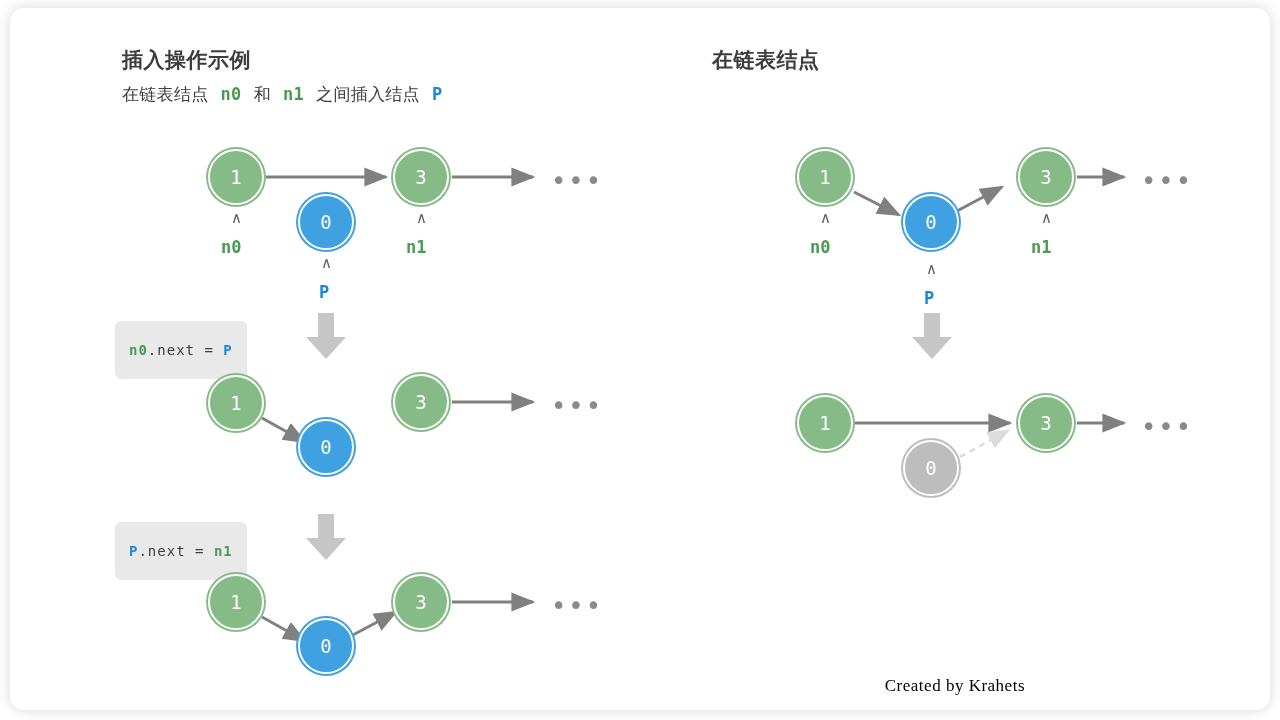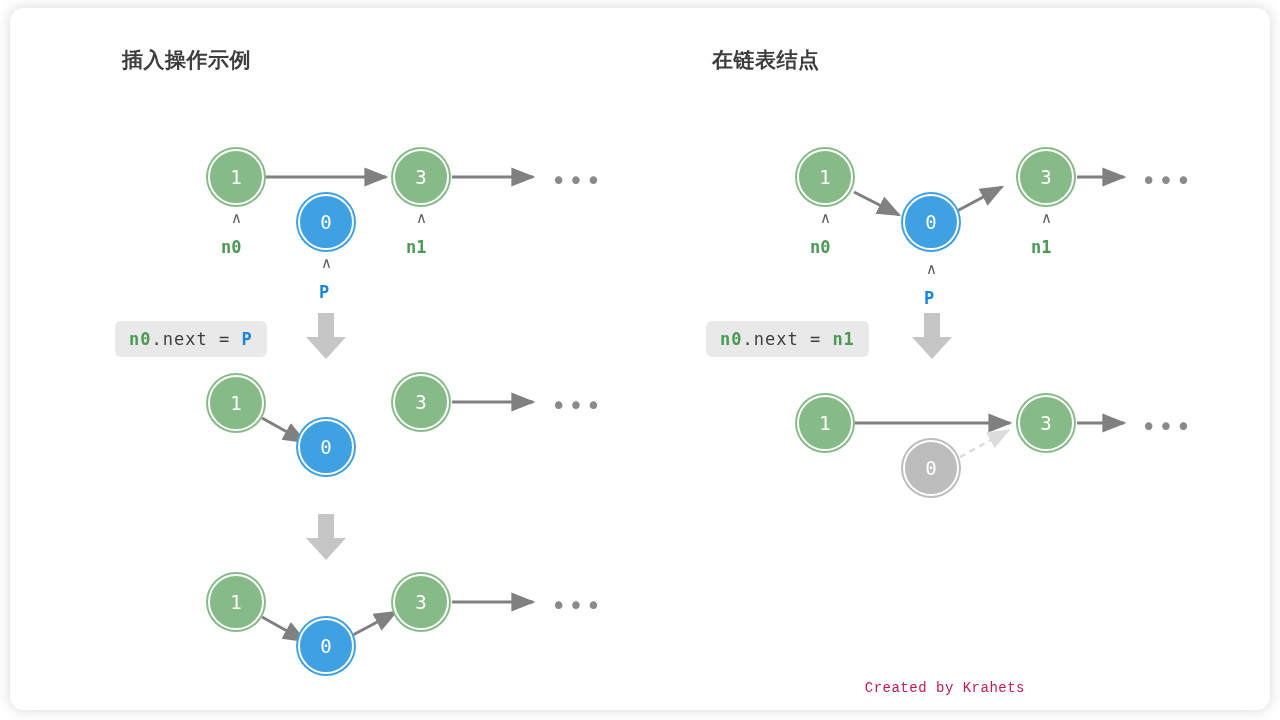--- a/index.html
+++ b/index.html
@@ -109,23 +109,23 @@
     font-family: "DejaVu Sans", sans-serif;
     letter-spacing: 2px;
     line-height: 1;
   }
 
   
   .code-chip {
     position: absolute;
     background: #e9e9e9;
     border-radius: 6px;
-    padding: 8px 14px;
-    font-family: "DejaVu Sans Mono", "Liberation Mono", monospace;
-    font-size: 17px;
+    padding: 21px 14px;
+    font-family: "DejaVu Sans Mono", "Liberation Mono", monospace;
+    font-size: 14px;
     color: #3d3d3d;
     white-space: nowrap;
     letter-spacing: 1px;
   }
   .code-chip .c-green, .code-chip .c-blue { font-weight: bold; }
 
   
   svg.arrows {
     position: absolute;
     left: 0; top: 0;
@@ -136,23 +136,23 @@
   }
 
   
   .down-arrow { position: absolute; }
 
   
   .credit {
     position: absolute;
     right: 22px;
     bottom: 24px;
-    font-family: Liberation Mono, monospace;
-    font-size: 14px;
-    color: #be185d;
+    font-family: Liberation Serif, serif;
+    font-size: 17px;
+    color: #000000;
     letter-spacing: 0.5px;
   }
 </style>
 </head>
 <body>
 
 <div class="page-card"></div>
 
 <div class="canvas">
 
@@ -190,20 +190,28 @@
 
     <g>
       <line x1="854" y1="423" x2="1010" y2="423" stroke="#808080" stroke-width="3" marker-end="url(#ah)"></line>
       <line x1="1077" y1="423" x2="1124" y2="423" stroke="#808080" stroke-width="3" marker-end="url(#ah)"></line>
       <line x1="960" y1="457" x2="1009" y2="430" stroke="#dcdcdc" stroke-width="2.5" stroke-dasharray="6 5" marker-end="url(#ahl)"></line>
     </g>
   </svg>
 
   <div class="panel-title" style="left:122px; top:46px;">插入操作示例</div>
 
+  <div class="panel-sub" style="left:122px; top:83px;">
+    <span>在链表结点</span>
+    <span class="mono c-green" style="margin:0 7px;">n0</span>
+    <span>和</span>
+    <span class="mono c-green" style="margin:0 7px;">n1</span>
+    <span>之间插入结点</span>
+    <span class="mono c-blue" style="margin-left:7px;">P</span>
+  </div>
 
   <div class="node green" style="left:208px; top:149px;">1</div>
   <div class="node blue" style="left:298px; top:194px;">0</div>
   <div class="node green" style="left:393px; top:149px;">3</div>
   <div class="ellipsis" style="left:551px; top:168px;">•••</div>
 
   <div class="caret" style="left:231px; top:211px;">∧</div>
   <div class="ptr-label c-green" style="left:221px; top:237px;">n0</div>
 
   <div class="caret" style="left:321px; top:256px;">∧</div>
@@ -217,20 +225,23 @@
   </div>
   <svg class="down-arrow" style="left:304px; top:313px;" width="44" height="48" viewBox="0 0 44 48">
     <path d="M14,0 L30,0 L30,24 L42,24 L22,46 L2,24 L14,24 Z" fill="#c6c6c6"></path>
   </svg>
 
   <div class="node green" style="left:208px; top:375px;">1</div>
   <div class="node blue" style="left:298px; top:419px;">0</div>
   <div class="node green" style="left:393px; top:374px;">3</div>
   <div class="ellipsis" style="left:551px; top:393px;">•••</div>
 
+  <div class="code-chip" style="left:115px; top:522px;">
+    <span class="c-blue">P</span><span>.next = </span><span class="c-green">n1</span>
+  </div>
   <svg class="down-arrow" style="left:304px; top:514px;" width="44" height="48" viewBox="0 0 44 48">
     <path d="M14,0 L30,0 L30,24 L42,24 L22,46 L2,24 L14,24 Z" fill="#c6c6c6"></path>
   </svg>
 
   <div class="node green" style="left:208px; top:574px;">1</div>
   <div class="node blue" style="left:298px; top:618px;">0</div>
   <div class="node green" style="left:393px; top:574px;">3</div>
   <div class="ellipsis" style="left:551px; top:593px;">•••</div>
 
   <div class="panel-title" style="left:712px; top:46px;">在链表结点</div>
@@ -243,23 +254,20 @@
 
   <div class="caret" style="left:820px; top:211px;">∧</div>
   <div class="ptr-label c-green" style="left:810px; top:237px;">n0</div>
 
   <div class="caret" style="left:926px; top:262px;">∧</div>
   <div class="ptr-label c-blue" style="left:924px; top:288px;">P</div>
 
   <div class="caret" style="left:1041px; top:211px;">∧</div>
   <div class="ptr-label c-green" style="left:1031px; top:237px;">n1</div>
 
-  <div class="code-chip" style="left:706px; top:321px;">
-    <span class="c-green">n0</span><span>.next = </span><span class="c-green">n1</span>
-  </div>
   <svg class="down-arrow" style="left:910px; top:313px;" width="44" height="48" viewBox="0 0 44 48">
     <path d="M14,0 L30,0 L30,24 L42,24 L22,46 L2,24 L14,24 Z" fill="#c6c6c6"></path>
   </svg>
 
   <div class="node green" style="left:797px; top:395px;">1</div>
   <div class="node gray" style="left:903px; top:440px;">0</div>
   <div class="node green" style="left:1018px; top:395px;">3</div>
   <div class="ellipsis" style="left:1141px; top:414px;">•••</div>
 
   <div class="credit">Created by Krahets</div>

